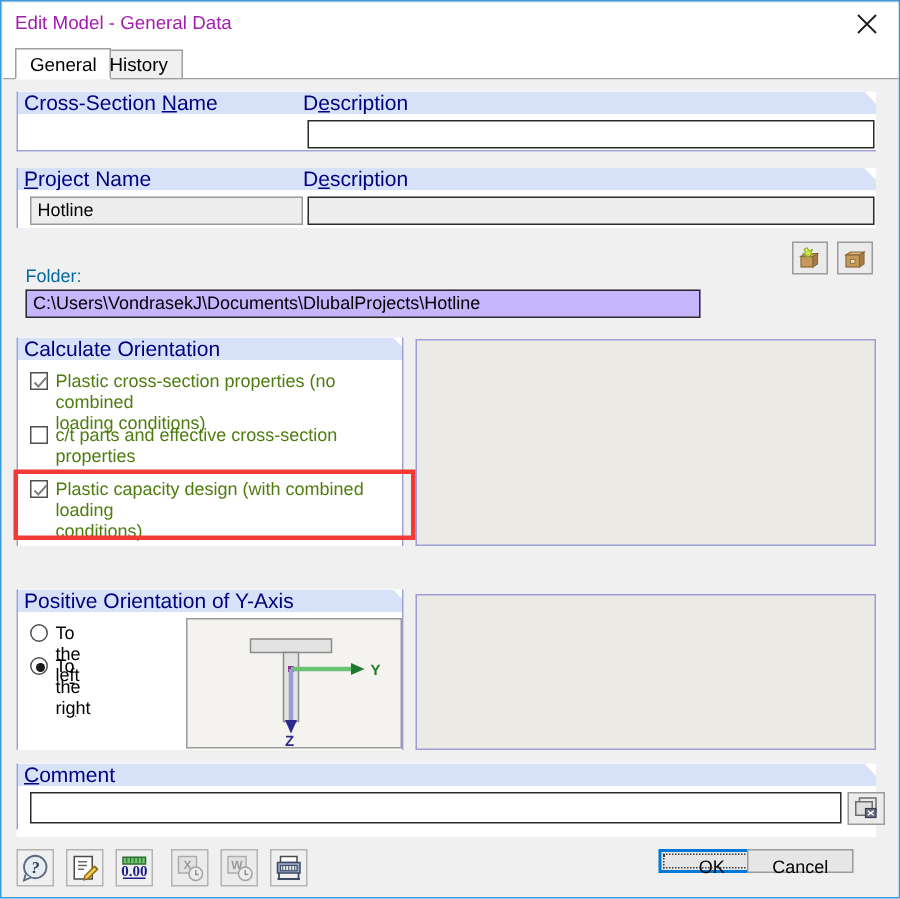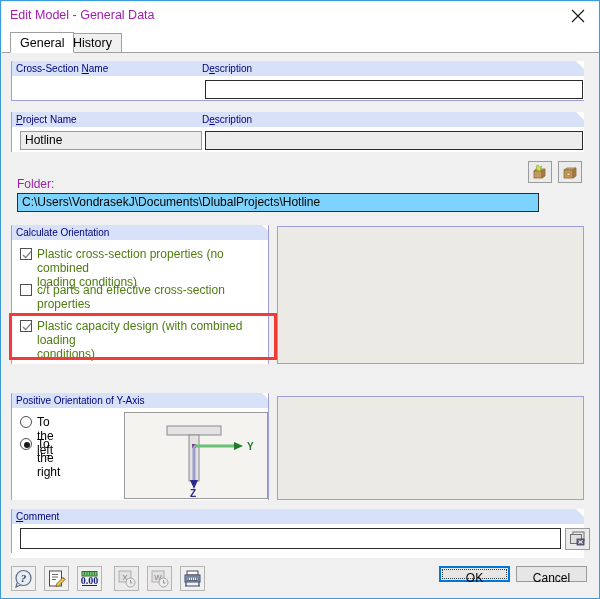--- a/index.html
+++ b/index.html
@@ -93,21 +93,21 @@
   .grp {
     position: absolute;
     background: #ffffff;
   }
   .grp-hdr {
     position: absolute;
     left: 0; top: 0;
     height: 15px;
     background: #d7e1f7;
     color: #000080;
-    font-size: 10px;
+    font-size: 14px;
     line-height: 15px;
     padding-left: 5px;
     white-space: nowrap;
     clip-path: polygon(0 0, calc(100% - 8px) 0, 100% 8px, 100% 100%, 0 100%);
   }
   .grp-hdr.narrow { clip-path: polygon(0 0, calc(100% - 7px) 0, 100% 7px, 100% 100%, 0 100%); }
   .grp-line {
     position: absolute;
     left: 0; bottom: 0; height: 1px;
     background: #9f9fd8;
@@ -295,22 +295,22 @@
     </div>
     <div class="tbtn" style="left:556px; top:108px; width:24px; height:22px;">
       <svg width="20" height="18" viewBox="0 0 20 18" style="position:absolute;left:1px;top:2px;">
         <path d="M4 6 L13 6 L16 4 L7 4 Z" fill="#dcb277" stroke="#8a6a3a" stroke-width="0.8"></path>
         <rect x="4" y="6" width="9" height="8" fill="#c79a5c" stroke="#8a6a3a" stroke-width="0.8"></rect>
         <path d="M13 6 L16 4 L16 12 L13 14 Z" fill="#a87c44" stroke="#8a6a3a" stroke-width="0.8"></path>
         <rect x="7" y="9" width="3" height="2.5" fill="#f2e2c2" stroke="#8a6a3a" stroke-width="0.6"></rect>
       </svg>
     </div>
 
-    <div style="position:absolute;left:15px;top:124px;font-size:12px;color:#a21caf;">Folder:</div>
-    <div class="tfield" style="left:15px; top:140px; width:522px; height:19px; background:#7dd3fc; border:1px solid #2b2b2b;">C:\Users\VondrasekJ\Documents\DlubalProjects\Hotline</div>
+    <div style="position:absolute;left:15px;top:124px;font-size:12px;color:#0369a1;">Folder:</div>
+    <div class="tfield" style="left:15px; top:140px; width:450px; height:19px; background:#c4b5fd; border:1px solid #2b2b2b;">C:\Users\VondrasekJ\Documents\DlubalProjects\Hotline</div>
 
     <div class="grp" style="left:9px; top:172px; width:258px; height:139px;">
       <div class="grp-hdr narrow" style="width:258px;">Calculate Orientation</div>
       <div class="grp-lline" style="height:139px;"></div>
       <div class="grp-rline" style="height:139px;"></div>
 
       <div class="cbrow" style="left:9px; top:22px; width:245px;">
         <div class="cbbox">
           <svg class="tick" width="10" height="10" viewBox="0 0 10 10">
             <path d="M1 5 L3.6 7.6 L9 1.6" stroke="#808080" stroke-width="1.4" fill="none"></path>
@@ -457,18 +457,18 @@
         <rect x="4" y="8" width="11" height="3.5" fill="#f2f2f2" stroke="#3c4a66" stroke-width="0.8"></rect>
         <path d="M5.5 8.5 V11 M7.5 8.5 V11 M9.5 8.5 V11 M11.5 8.5 V11 M13.5 8.5 V11" stroke="#3c4a66" stroke-width="0.7"></path>
         <path d="M3 13 V17 M16 13 V17 M2 17 H17" stroke="#3c4a66" stroke-width="1.2"></path>
       </svg>
     </div>
 
     <div class="dlgbtn default" style="left:437px; top:8px; width:71px;">
       <span>OK</span>
       <span class="inner"></span>
     </div>
-    <div class="dlgbtn" style="left:514px; top:8px; width:71px;">
+    <div class="dlgbtn" style="left:496px; top:8px; width:71px;">
       <span>Cancel</span>
     </div>
 
   </div>
 </div>
 
 </body></html>

